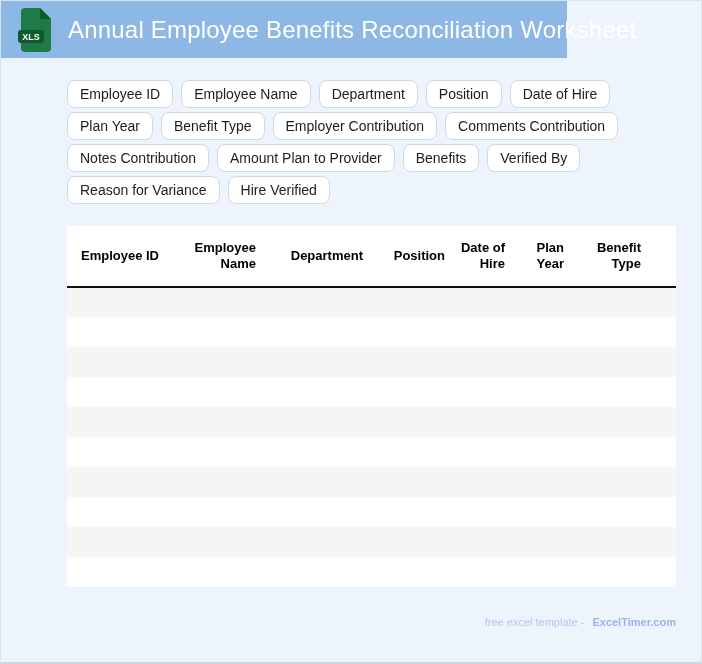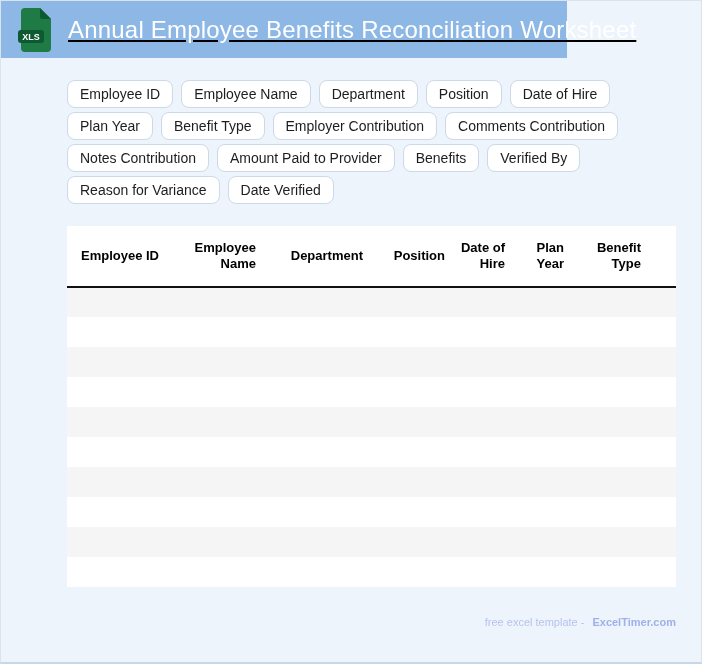--- a/index.html
+++ b/index.html
@@ -15,21 +15,20 @@
     border: 1px solid var(--page_border, #d9e4f0);
     border-bottom: 2px solid var(--page_border_bottom, #c9d6e4);
     overflow: hidden;
   }
   .topbar {
     width: 566px; height: 57px;
     background: var(--header_bg, #8db7e4);
     display: flex; align-items: center;
     padding-left: 17px; box-sizing: border-box;
     gap: 14px;
-    text-decoration: underline;
   }
   .title {
     margin: 0;
     font-size: 24px;
     font-weight: 500;
     letter-spacing: 0.2px;
     color: var(--title_text, #ffffff);
     white-space: nowrap;
   }
   .chips {
@@ -114,25 +113,25 @@
       <button class="chip">Employee ID</button>
       <button class="chip">Employee Name</button>
       <button class="chip">Department</button>
       <button class="chip">Position</button>
       <button class="chip">Date of Hire</button>
       <button class="chip">Plan Year</button>
       <button class="chip">Benefit Type</button>
       <button class="chip">Employer Contribution</button>
       <button class="chip">Comments Contribution</button>
       <button class="chip">Notes Contribution</button>
-      <button class="chip">Amount Paid to Provider</button>
+      <button class="chip">Amount Plan to Provider</button>
       <button class="chip">Benefits</button>
       <button class="chip">Verified By</button>
       <button class="chip">Reason for Variance</button>
-      <button class="chip">Date Verified</button>
+      <button class="chip">Hire Verified</button>
     </nav>
 
   <section class="table-wrap">
     <table class="sheet">
       <thead>
         <tr id="header-row">
             <th style="width: 85px;">Employee ID</th>
             <th style="width: 83px;">Employee Name</th>
             <th style="width: 93px;">Department</th>
             <th style="width: 68px;">Position</th>

